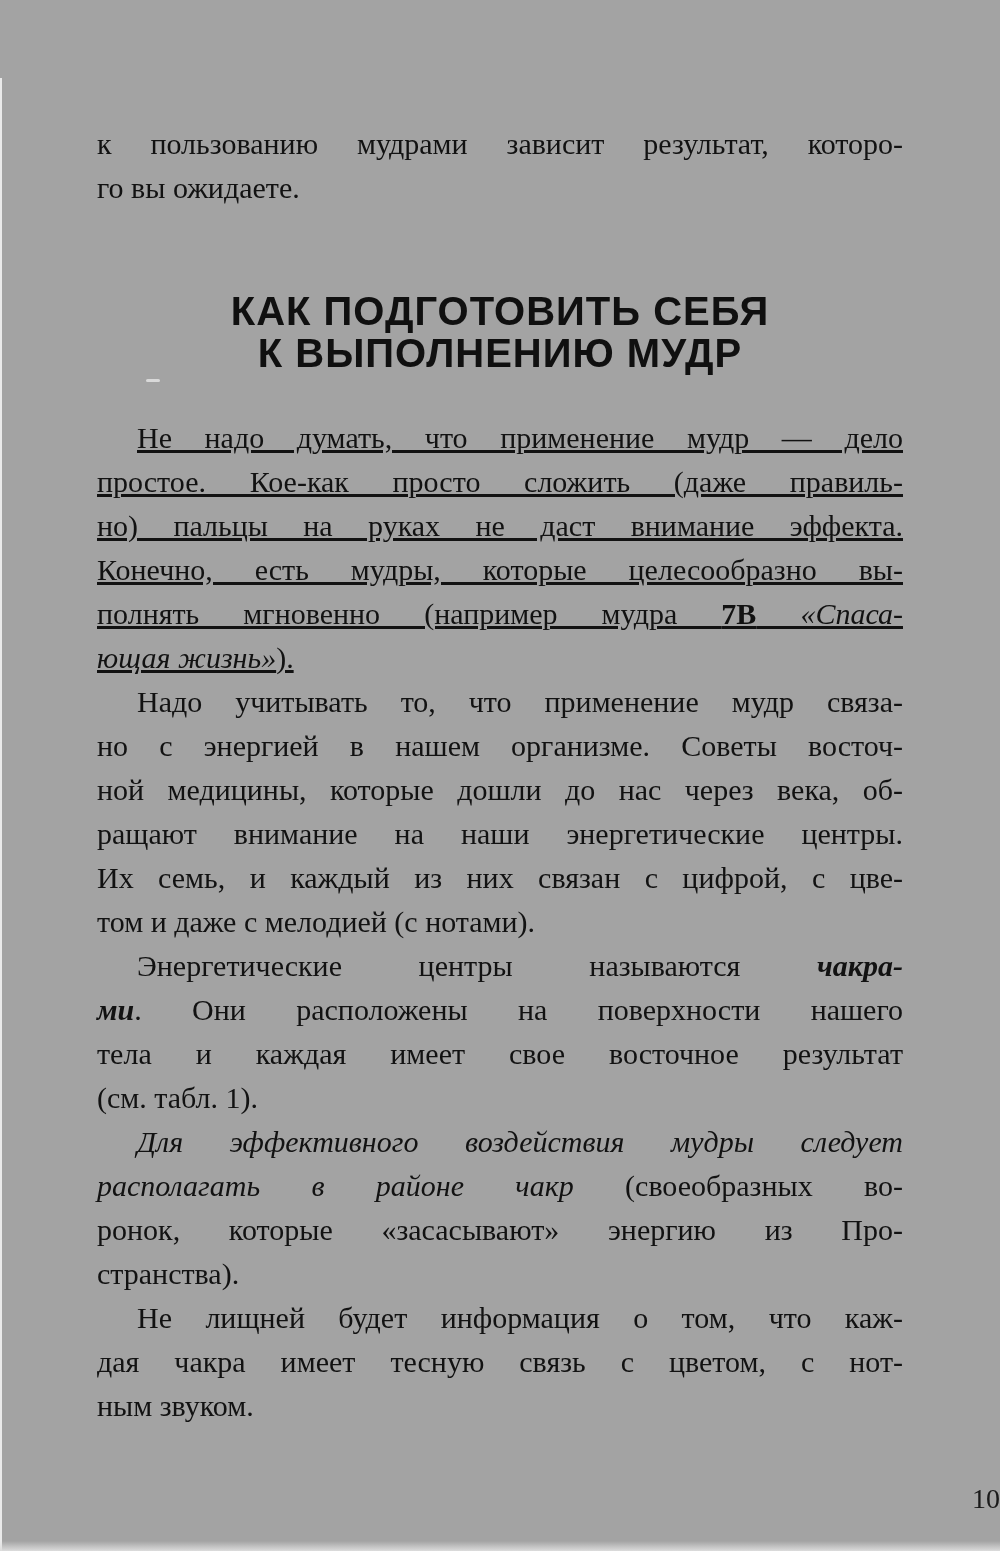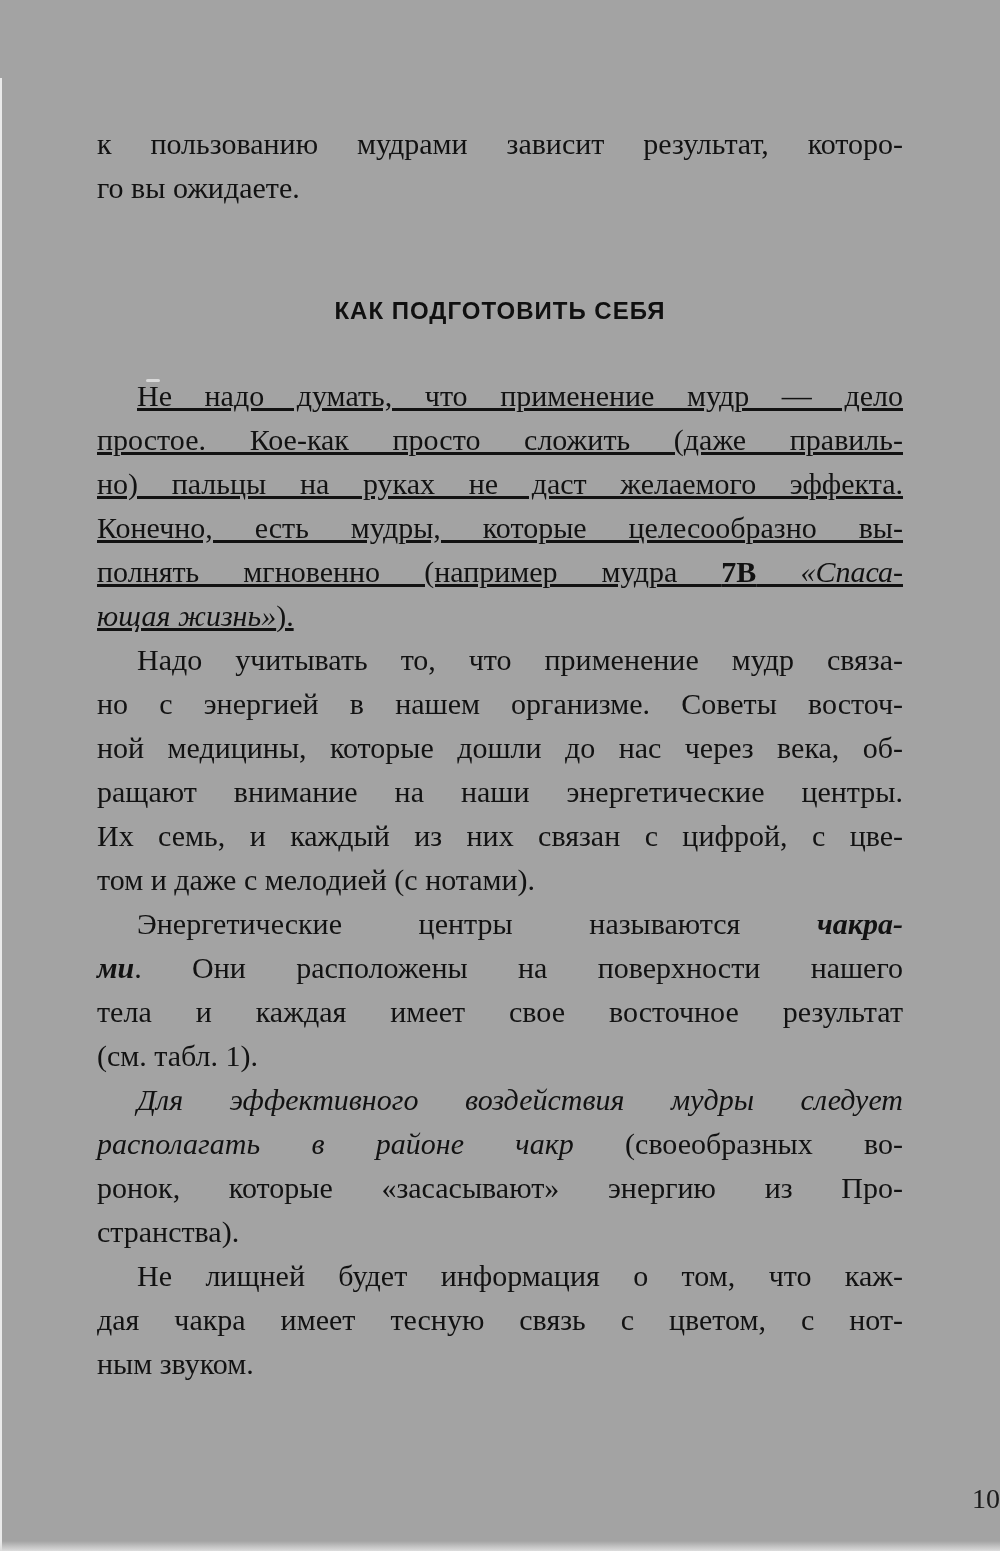--- a/index.html
+++ b/index.html
@@ -47,21 +47,21 @@
   .ind { text-indent: 40px; }
   .i  { font-style: italic; text-align: center; }
   .b  { font-weight: bold; }
   .bi { font-weight: bold; font-style: italic; }
   .p0 { margin-top: 122px; }
   .section-heading {
     margin-top: 80px;
     text-align: center;
     font-family: "Liberation Sans", sans-serif;
     font-weight: bold;
-    font-size: 24px;
+    font-size: 40px;
     line-height: 42px;
     letter-spacing: 1px;
     color: #101010;
   }
   .p1 { margin-top: 42px; text-decoration: underline; }
   .page-number {
     position: absolute;
     left: 0; top: 1482px;
     width: 100%;
     text-align: right;
@@ -80,26 +80,27 @@
 
   <div class="content">
 
     <div class="p0">
       <div class="line jl">к пользованию мудрами зависит результат, которо-</div>
       <div class="line ll">го вы ожидаете.</div>
     </div>
 
     <div class="section-heading">
       <div>КАК ПОДГОТОВИТЬ СЕБЯ</div>
+      <div>К ВЫПОЛНЕНИЮ МУДР</div>
     </div>
 
     <div class="p1">
       <div class="line jl ind">Не надо думать, что применение мудр — дело</div>
       <div class="line jl">простое. Кое-как просто сложить (даже правиль-</div>
-      <div class="line jl">но) пальцы на руках не даст желаемого эффекта.</div>
+      <div class="line jl">но) пальцы на руках не даст внимание эффекта.</div>
       <div class="line jl">Конечно, есть мудры, которые целесообразно вы-</div>
       <div class="line jl"><span>полнять мгновенно (например мудра </span><span class="b">7В</span><span class="i"> «Спаса-</span></div>
       <div class="line ll"><span class="i">ющая жизнь»</span><span>).</span></div>
     </div>
 
     <div>
       <div class="line jl ind">Надо учитывать то, что применение мудр связа-</div>
       <div class="line jl">но с энергией в нашем организме. Советы восточ-</div>
       <div class="line jl">ной медицины, которые дошли до нас через века, об-</div>
       <div class="line jl">ращают внимание на наши энергетические центры.</div>

